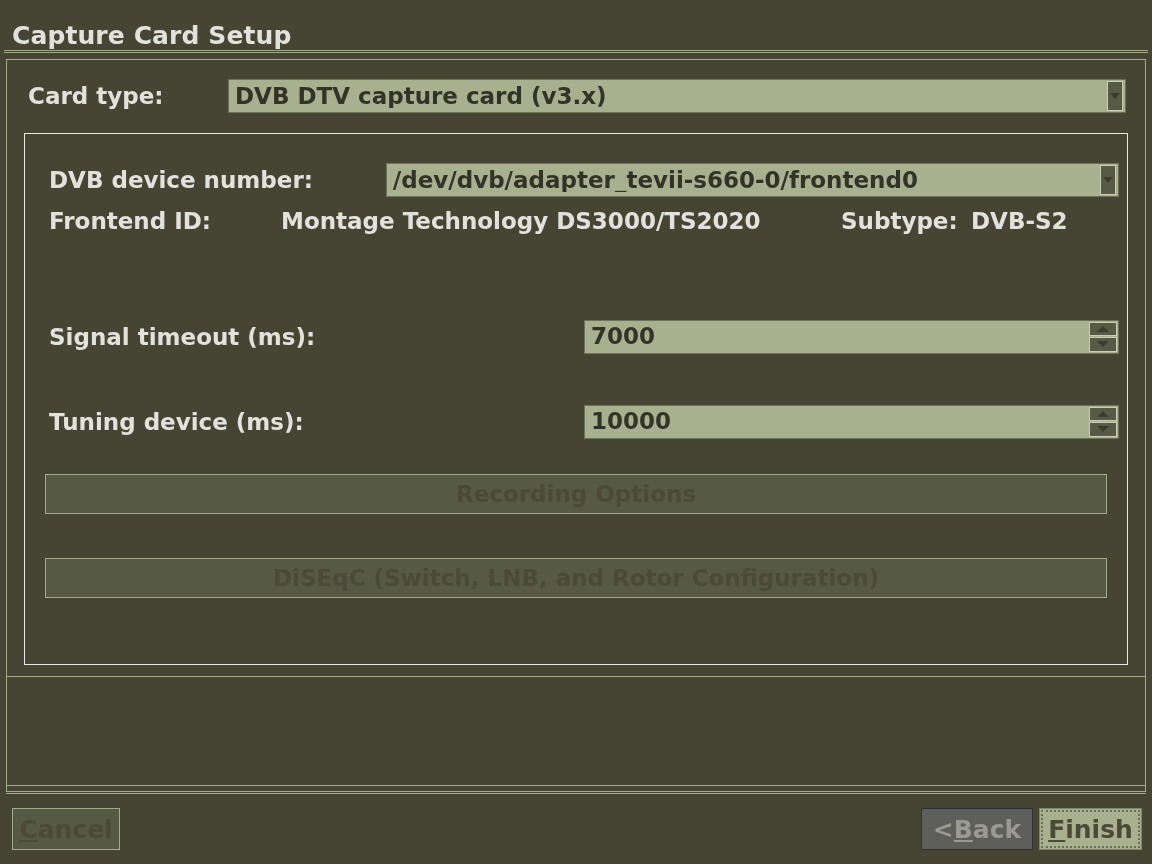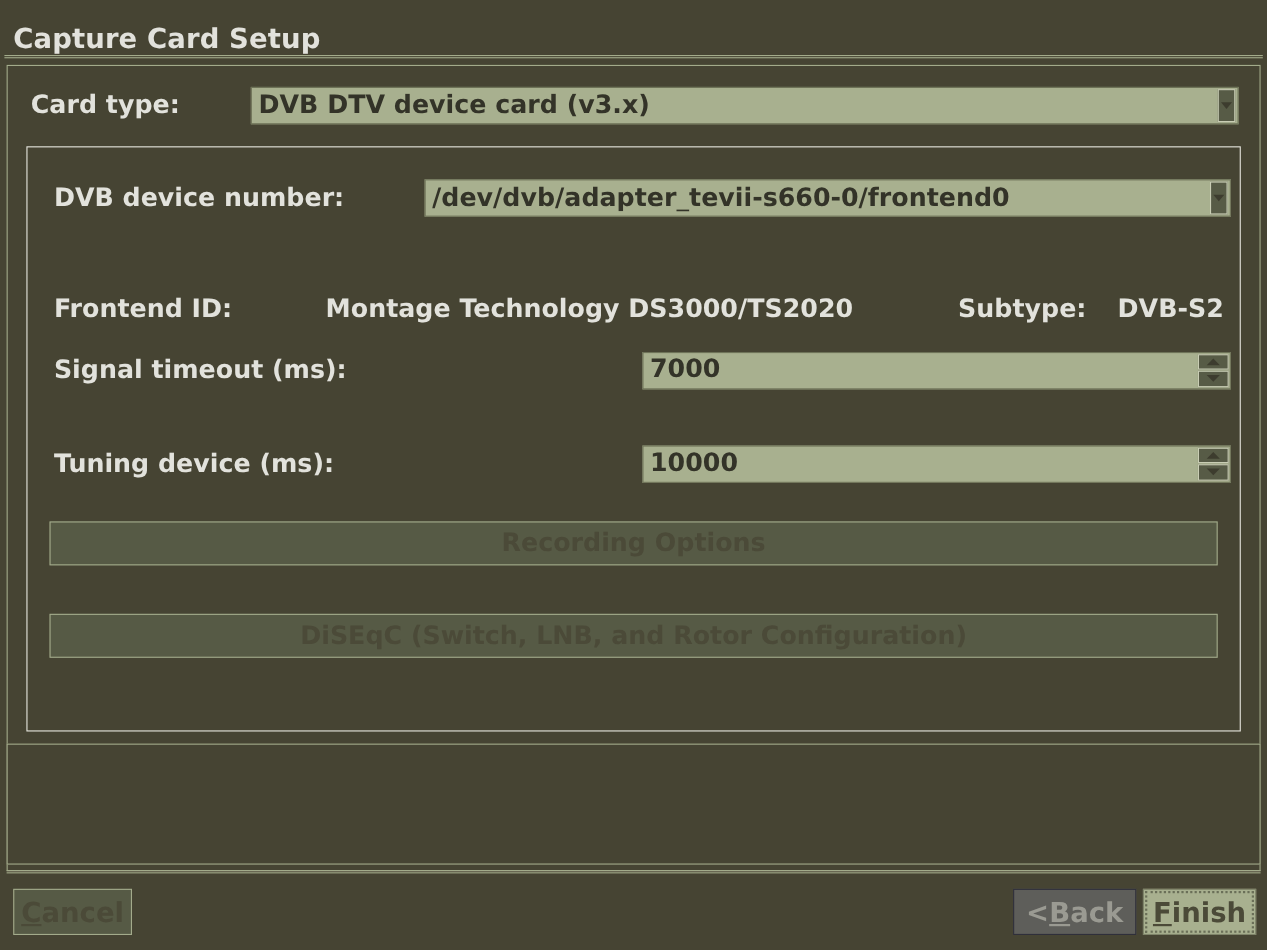--- a/index.html
+++ b/index.html
@@ -111,22 +111,22 @@
   }
 
   .gb-row{display:flex;align-items:center;padding-left:16px;}
 
   .devnum-row{height:56px;}
   .label-devnum{width:340px;}
   .combo-devnum{width:740px;}
 
   .frontend-row{
     height:86px;
-    display:flex;align-items:flex-end;padding-left:16px;
-    font-size:23px;font-weight:bold;gap:15px;
+    display:flex;align-items:flex-start;padding-left:16px;
+    font-size:23px;font-weight:bold;
   }
   .fe-label{width:232px;}
   .fe-value{width:560px;white-space:nowrap;}
   .st-label{width:130px;}
   .st-value{white-space:nowrap;}
 
   
   .spin-row{height:85px;display:flex;align-items:center;padding-left:16px;}
   .label-spin{width:545px;}
   .spinbox{
@@ -235,21 +235,21 @@
 <div class="title-bar">
   <span class="title-text">Capture Card Setup</span>
 </div>
 <div class="title-rule"></div>
 
 <div class="outer-frame">
 
   <div class="cardtype-row">
     <span class="label label-cardtype">Card type:</span>
     <div class="combo combo-cardtype">
-      <span class="combo-value">DVB DTV device card (v3.x)</span>
+      <span class="combo-value">DVB DTV capture card (v3.x)</span>
       <span class="combo-arrow">
           <span class="tri"></span>
         </span>
     </div>
   </div>
 
   <div class="groupbox">
 
     <div class="gb-row devnum-row">
       <span class="label label-devnum">DVB device number:</span>

